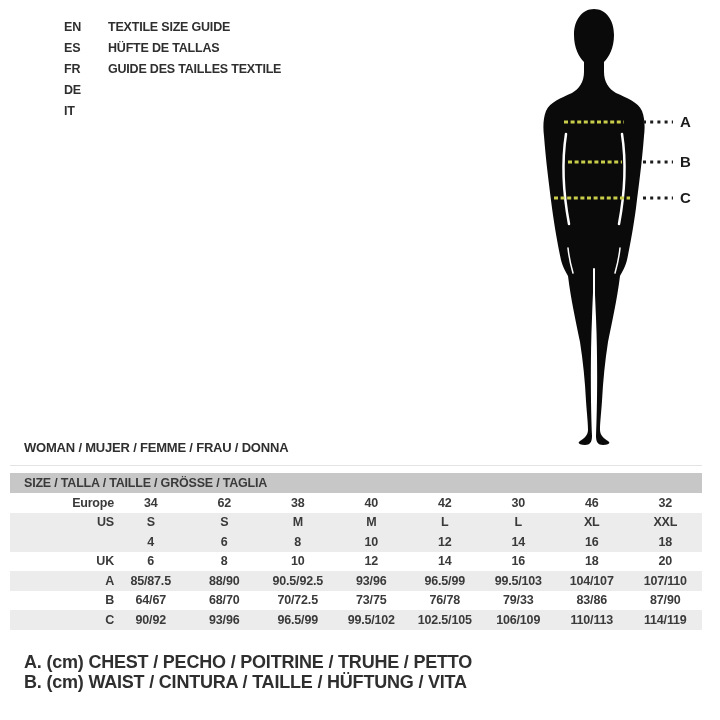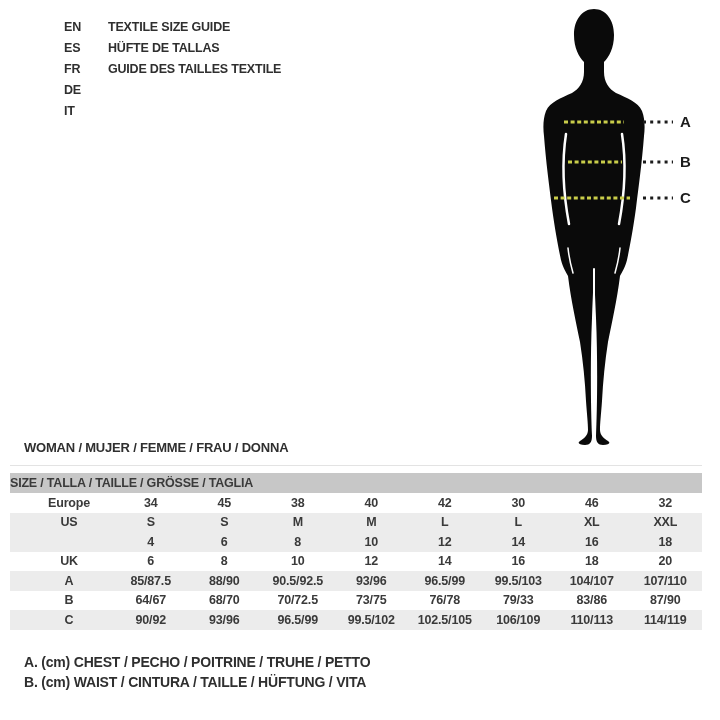--- a/index.html
+++ b/index.html
@@ -26,29 +26,29 @@
   .measure-black{stroke:#1c1c1c;stroke-width:3;stroke-dasharray:3 4.2;fill:none;}
   .measure-label{font-size:15px;font-weight:700;fill:#1c1c1c;font-family:"Liberation Sans",sans-serif;}
 
   
   .section-title{position:absolute;left:24px;top:440px;font-weight:700;font-size:13px;letter-spacing:-0.2px;}
 
   .hairline{position:absolute;left:10px;top:465px;width:692px;height:1px;background:#e3e3e3;}
 
   
   .size-table{position:absolute;left:10px;top:473px;width:692px;font-size:12.5px;letter-spacing:-0.2px;}
-  .thead{height:20px;background:var(--table-header-bg);display:flex;align-items:center;font-weight:700;color:#3a3a3a;}
+  .thead{height:20px;background:var(--table-header-bg);display:flex;align-items:center;padding-left:14px;font-weight:700;color:#3a3a3a;}
   .trow{display:grid;grid-template-columns:104px repeat(8,1fr);height:19.5px;align-items:center;font-weight:700;color:#3a3a3a;}
   .trow.shaded{background:var(--row-stripe-bg);}
   .tcell{text-align:center;}
-  .tcell.label{text-align:center;padding-left:14px;}
+  .tcell.label{text-align:right;padding-left:14px;}
 
   
   .legend{position:absolute;left:24px;top:652px;}
-  .legend-row{height:20px;display:flex;align-items:center;font-weight:700;font-size:14px;letter-spacing:-0.2px;}
+  .legend-row{height:20px;display:flex;align-items:center;font-weight:700;font-size:18px;letter-spacing:-0.2px;}
 </style>
 </head>
 <body>
 
 <div class="page">
 
   <div class="lang-list">
     <div class="lang-row">
       <span class="lang-code">EN</span>
       <span class="lang-label">TEXTILE SIZE GUIDE</span>
@@ -132,21 +132,21 @@
   <div class="section-title">WOMAN / MUJER / FEMME / FRAU / DONNA</div>
 
   <div class="hairline"></div>
 
   <div class="size-table">
     <div class="thead">SIZE / TALLA / TAILLE / GRÖSSE / TAGLIA</div>
     <div>
         <div class="trow">
           <div class="tcell label">Europe</div>
           <div class="tcell">34</div>
-          <div class="tcell">45</div>
+          <div class="tcell">62</div>
           <div class="tcell">38</div>
           <div class="tcell">40</div>
           <div class="tcell">42</div>
           <div class="tcell">30</div>
           <div class="tcell">46</div>
           <div class="tcell">32</div>
         </div>
         <div class="trow shaded">
           <div class="tcell label">US</div>
           <div class="tcell">S</div>

